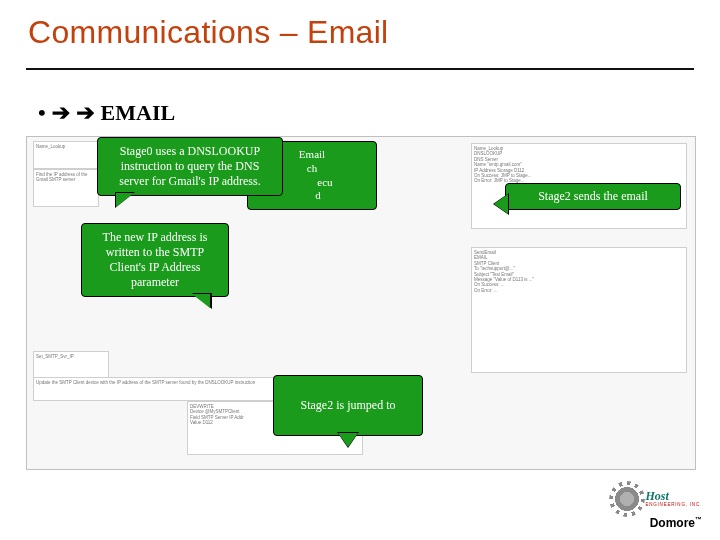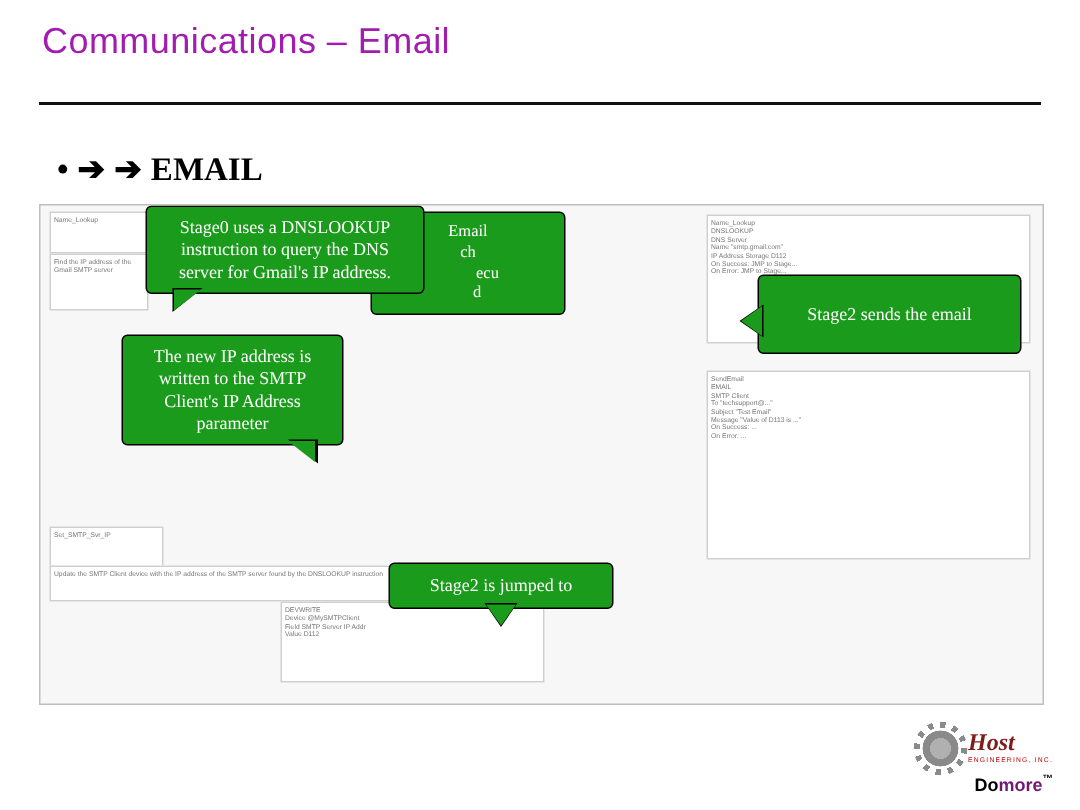--- a/index.html
+++ b/index.html
@@ -14,22 +14,22 @@
   }
   .slide {
     position: relative;
     width: 720px;
     height: 540px;
   }
   .title {
     position: absolute;
     top: 14px;
     left: 28px;
-    font-size: 24px;
-    color: #a21caf;
+    font-size: 32px;
+    color: #c2410c;
     font-family: "Trebuchet MS", Verdana, sans-serif;
     letter-spacing: 0.3px;
   }
   .hr {
     position: absolute;
     top: 68px;
     left: 26px;
     width: 668px;
     height: 2px;
     background: #111;
@@ -134,24 +134,24 @@
     background: radial-gradient(circle,#b0b0b0 35%, #8a8a8a 36% 60%, transparent 61%);
     position:relative;
   }
   .gear::before{
     content:"";position:absolute;inset:-4px;border-radius:50%;
     background:
       repeating-conic-gradient(#8a8a8a 0 12deg, transparent 12deg 30deg);
     -webkit-mask: radial-gradient(circle,transparent 54%, #000 55%);
     mask: radial-gradient(circle,transparent 54%, #000 55%);
   }
-  .host-text{color:#7f1d1d;font-style:italic;font-weight:bold;font-size:16px;font-family:Georgia,serif;line-height:0.9;}
+  .host-text{color:#0f766e;font-style:italic;font-weight:bold;font-size:12px;font-family:Georgia,serif;line-height:0.9;}
   .host-sub{color:#c20808;font-size:4.5px;letter-spacing:0.8px;font-family:Arial;}
   .domore{font-family:Arial;font-size:12px;color:#000;font-weight:bold;}
-  .domore .more{color:#701a75;}
+  .domore .more{color:#000000;}
   .domore .tm{font-size:7px;vertical-align:top;}
 </style>
 </head>
 <body>
 
 <div class="slide">
 
   <div class="title">Communications – Email</div>
   <div class="hr"></div>
 
@@ -197,31 +197,31 @@
       <span style="padding-left:26px">ecu</span><br>
       <span style="padding-left:12px">d</span>
     </div>
 
     <div class="callout" style="top:0px;left:70px;width:186px;z-index:3">
       <span>Stage0 uses a DNSLOOKUP instruction to query the DNS server for Gmail's IP address.</span>
       <div class="tail tail-down-left"></div>
     </div>
 
 
-    <div class="callout" style="top:46px;left:478px;width:176px;padding:18px 6px;z-index:4">
+    <div class="callout" style="top:46px;left:478px;width:176px;padding:5px 6px;z-index:4">
       <span>Stage2 sends the email</span>
       <div class="tail tail-left"></div>
     </div>
 
     <div class="callout" style="top:86px;left:54px;width:148px;z-index:5">
       <span>The new IP address is written to the SMTP Client's IP Address parameter</span>
       <div class="tail tail-down-right"></div>
     </div>
 
-    <div class="callout" style="top:238px;left:232px;width:150px;z-index:5;padding:7px 8px">
+    <div class="callout" style="top:238px;left:246px;width:150px;z-index:5;padding:22px 8px">
       <span>Stage2 is jumped to</span>
       <div class="tail tail-down-center"></div>
     </div>
   </div>
 
   <div class="logo-area">
     <div class="host-logo">
       <div class="gear"></div>
       <div>
         <div class="host-text">Host</div>

